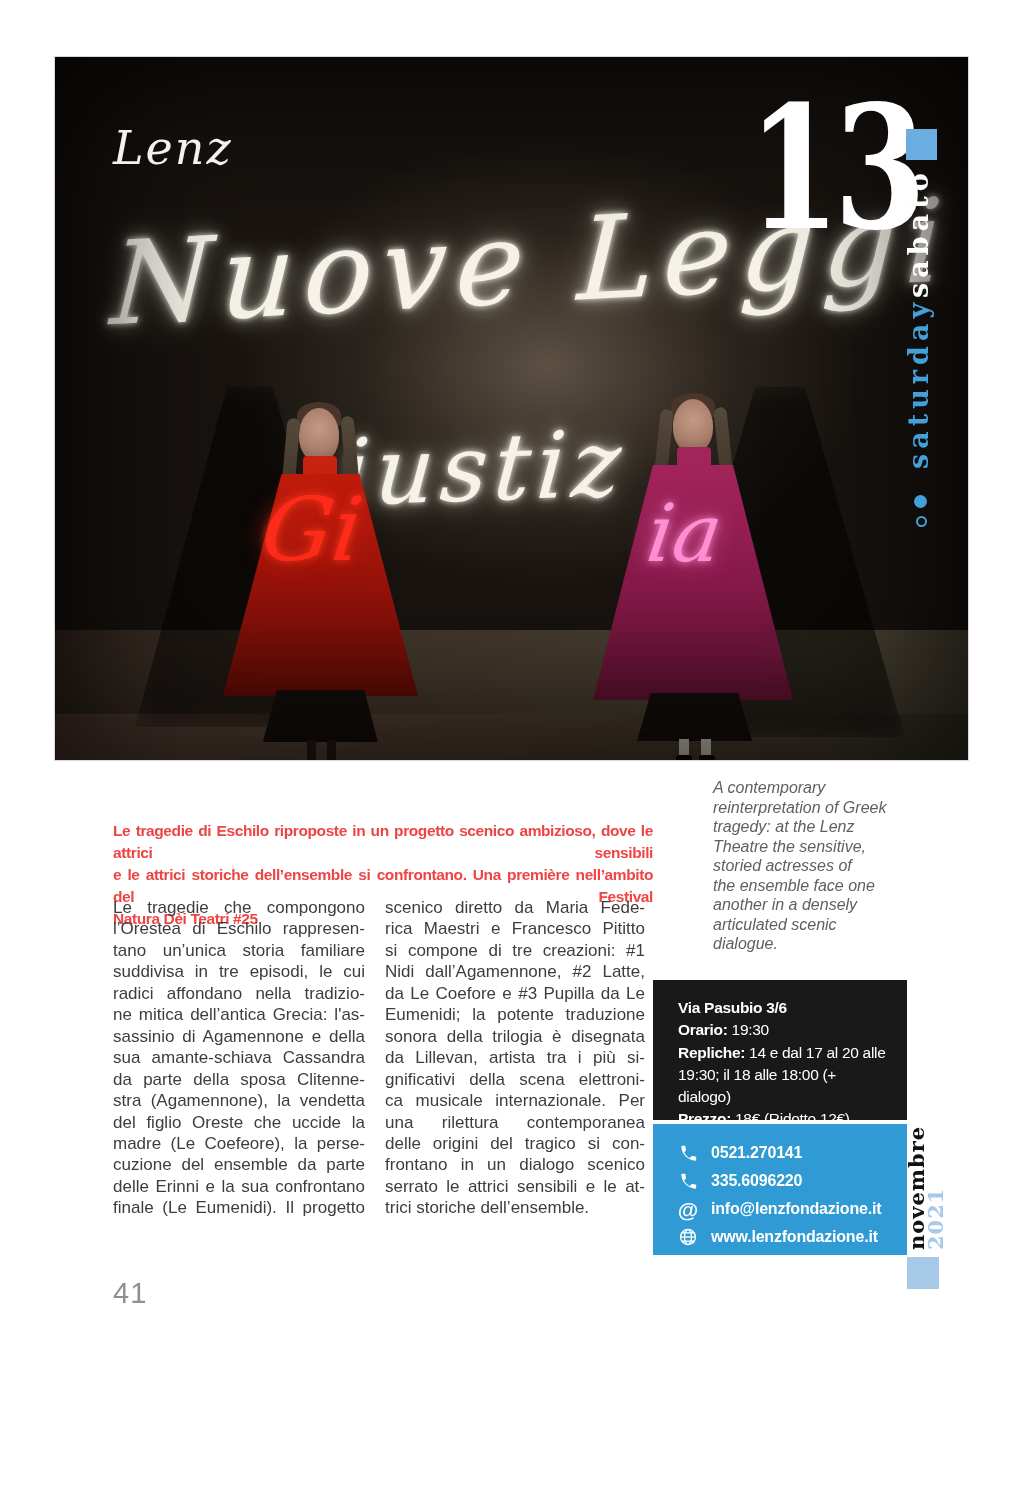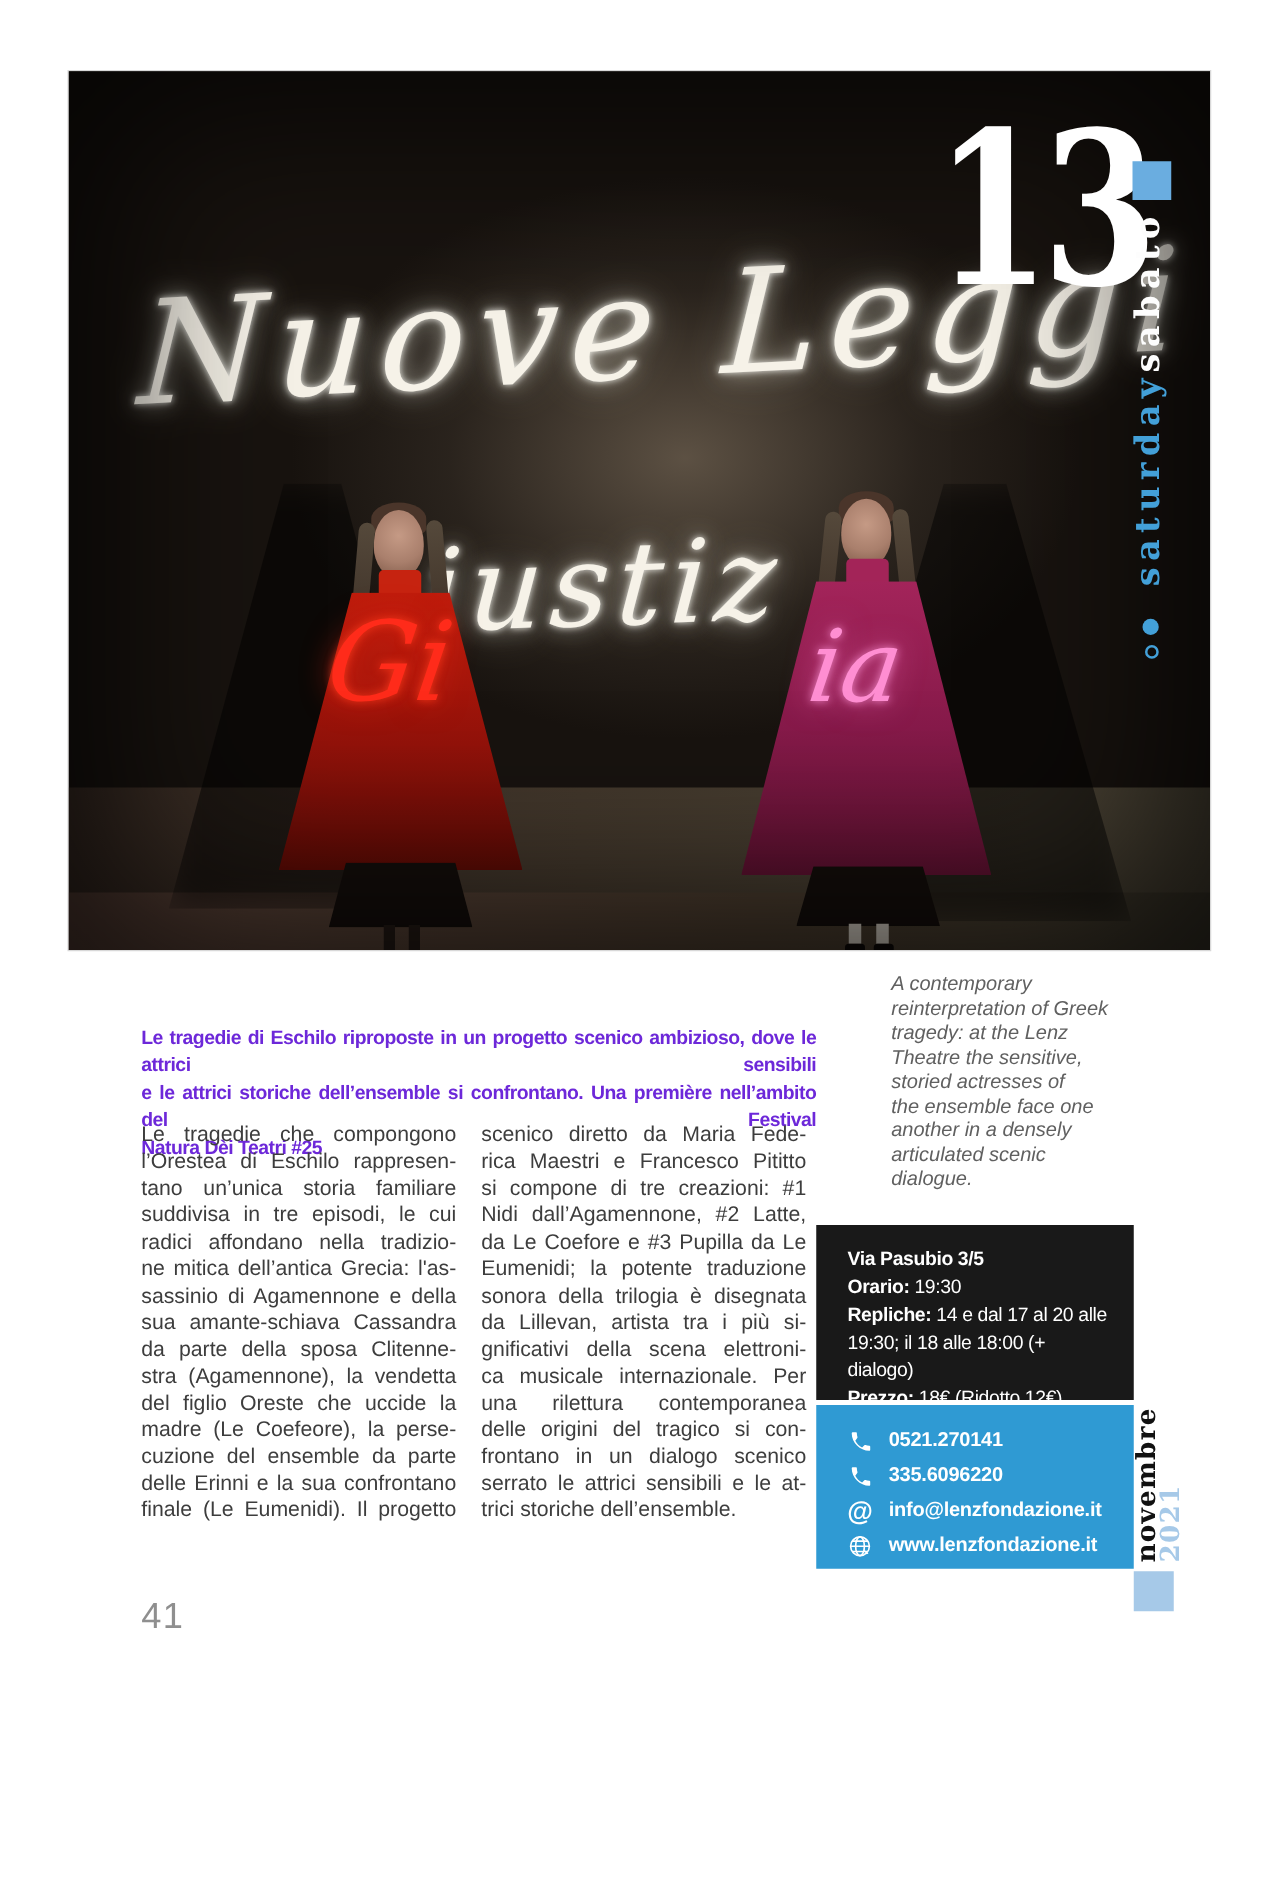--- a/index.html
+++ b/index.html
@@ -76,21 +76,21 @@
   .fig-r .sock.s1{left:86px;top:342px;}
   .fig-r .sock.s2{left:108px;top:342px;}
   .shoe{position:absolute;width:16px;height:10px;background:#0e0a08;border-radius:3px;}
   .fig-r .shoe.f1{left:83px;top:358px;}
   .fig-r .shoe.f2{left:106px;top:358px;}
 
   
   .title{position:absolute;left:116px;top:608px;z-index:5;font-weight:bold;font-size:155px;line-height:1;letter-spacing:-7px;color:var(--orange);white-space:nowrap;}
 
   
-  .intro{position:absolute;left:113px;top:820px;width:540px;font-weight:bold;font-size:15.5px;line-height:22px;color:#6d28d9;letter-spacing:-.4px;}
+  .intro{position:absolute;left:113px;top:820px;width:540px;font-weight:bold;font-size:15.5px;line-height:22px;color:#ef4444;letter-spacing:-.4px;}
   .jl{display:block;text-align:justify;text-align-last:justify;}
   .jl.last{text-align-last:left;}
 
   .col{position:absolute;top:897px;font-size:17px;line-height:21.45px;color:var(--body_text);}
   .col-1{left:113px;width:252px;}
   .col-2{left:385px;width:260px;}
 
   .english{position:absolute;left:713px;top:778px;width:200px;font-style:italic;font-size:16px;line-height:19.5px;color:var(--gray_english);white-space:pre-line;}
 
   
@@ -156,20 +156,21 @@
       <span class="neon neon-ia">ia</span>
       <div class="skirt"></div>
       <div class="sock s1"></div>
       <div class="sock s2"></div>
       <div class="shoe f1"></div>
       <div class="shoe f2"></div>
     </div>
 
     <div class="vignette"></div>
 
+    <span class="brand">Lenz</span>
     <span class="daynum">13</span>
     <div class="day-square"></div>
     <div class="day-vert">
       <span><b class="day-en">saturday</b><b class="day-it">sabato</b></span>
     </div>
     <div class="dot-filled"></div>
     <div class="dot-open"></div>
   </div>
 
 
@@ -218,21 +219,21 @@
 reinterpretation of Greek
 tragedy: at the Lenz
 Theatre the sensitive,
 storied actresses of
 the ensemble face one
 another in a densely
 articulated scenic
 dialogue.</div>
 
   <div class="info-box">
-    <p class="ib-line"><b>Via Pasubio 3/5</b><span class="ib-value"></span></p>
+    <p class="ib-line"><b>Via Pasubio 3/6</b><span class="ib-value"></span></p>
     <p class="ib-line"><b>Orario:</b><span class="ib-value">19:30</span></p>
     <p class="ib-line"><b>Repliche:</b><span class="ib-value">14 e dal 17 al 20 alle
 19:30; il 18 alle 18:00 (+ dialogo)</span></p>
     <p class="ib-line"><b>Prezzo:</b><span class="ib-value">18€ (Ridotto 12€)</span></p>
   </div>
 
   <div class="contact-box">
     <div class="c-row">
       <span class="c-icon">
         <svg width="19" height="19" viewBox="0 0 24 24">

